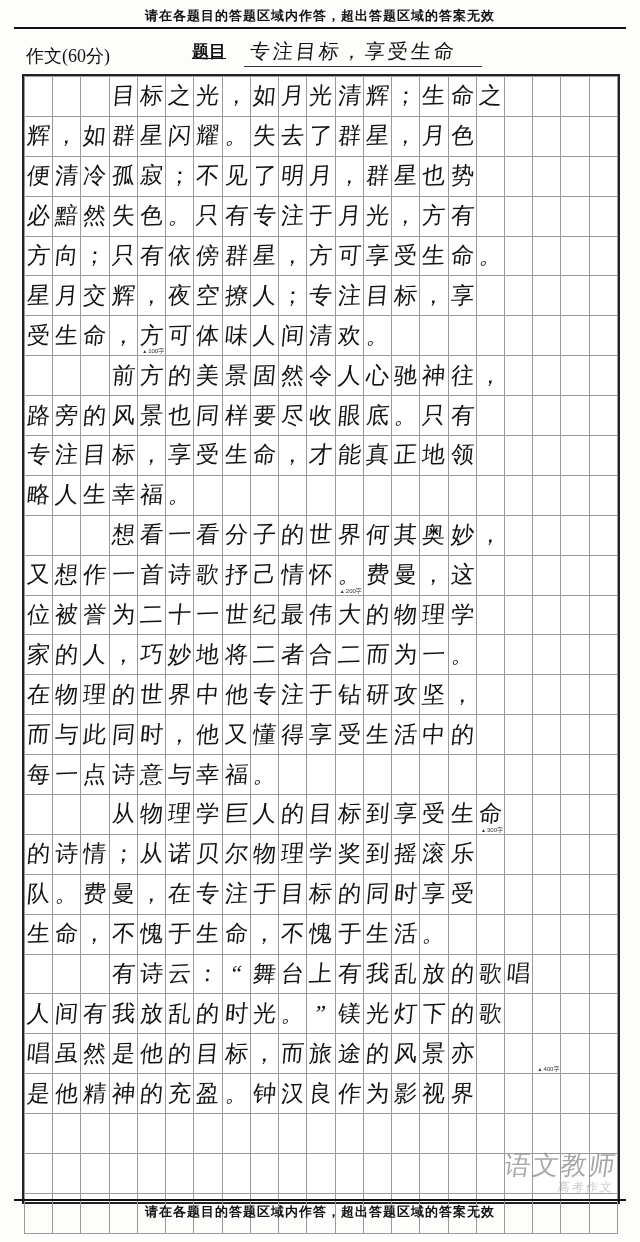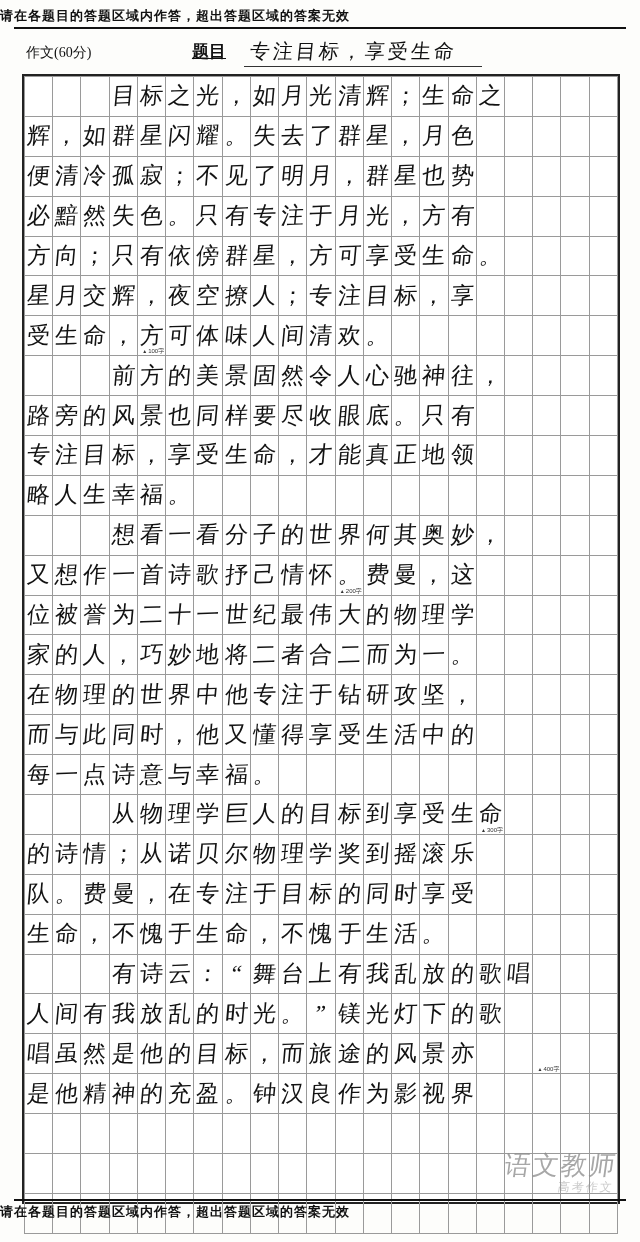--- a/index.html
+++ b/index.html
@@ -7,39 +7,39 @@
     width:640px;height:1242px;overflow:hidden;
     font-family:"Liberation Serif", serif;
     color:#1a1a1a;
   }
   .sheet{
     position:relative;width:640px;height:1242px;background:#fdfdfb;
     box-sizing:border-box;
   }
   
   .notice{
-    position:absolute;left:0;width:640px;text-align:left;
+    position:absolute;left:0;width:640px;text-align:center;
     font-family:"Liberation Sans", sans-serif;
     font-weight:bold;font-size:13px;letter-spacing:1px;color:#111;
   }
   .notice.top{top:7px;}
   .notice.bottom{bottom:21px;}
   .rule{
     position:absolute;left:14px;width:612px;height:2px;background:#111;
   }
   .rule.top{top:27px;}
   .rule.bottom{bottom:41px;}
 
   
   .head{
     position:absolute;top:38px;left:22px;width:600px;height:34px;
   }
   .head .essay-label{
     position:absolute;left:4px;top:6px;
-    font-size:14px;font-family:"Liberation Serif", serif;color:#111;
+    font-size:18px;font-family:"Liberation Serif", serif;color:#111;
   }
   .head .title-label{
     position:absolute;left:170px;top:2px;
     font-size:17px;font-weight:bold;color:#111;
     font-family:"Liberation Serif", serif;
     text-decoration:underline;
   }
   .head .title-hand{
     position:absolute;left:228px;top:0px;
     font-size:20px;color:#111;letter-spacing:3px;

